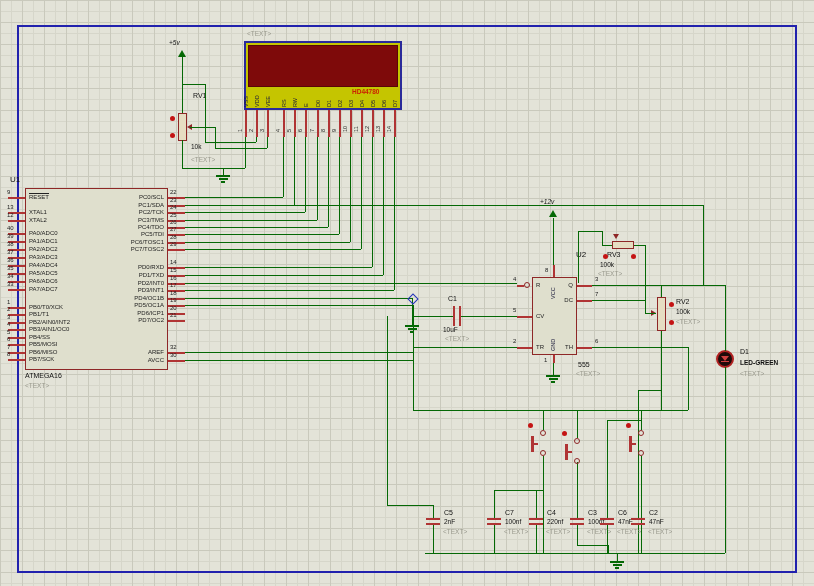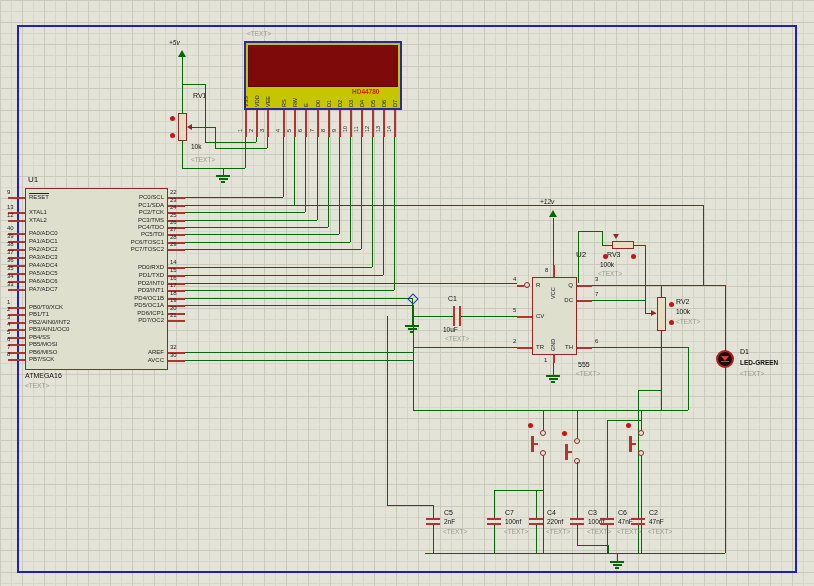--- a/index.html
+++ b/index.html
@@ -45,21 +45,21 @@
   <div style="position:absolute;left:248px;top:45px;width:150px;height:42px;background:#7e0a0a;border:1px solid #5a0606;box-sizing:border-box;"></div>
   <span style="position:absolute;left:352px;top:88px;font-size:6.5px;font-weight:bold;color:#cc2200;">HD44780</span>
   <div id="lcd-pins"></div>
 
   <div class="potbody" style="left:178px;top:113px;width:9px;height:28px;"></div>
   <div class="tri" style="left:187px;top:124px;border-top:3px solid transparent;border-bottom:3px solid transparent;border-right:5px solid #8e2727;"></div>
   <span class="lbl" style="left:193px;top:92px;">RV1</span>
   <span class="val" style="left:191px;top:143px;">10k</span>
   <span class="ph" style="left:191px;top:156px;">&lt;TEXT&gt;</span>
 
-  <span class="lbl" style="left:28px;top:176px;font-size:8px;">U1</span>
+  <span class="lbl" style="left:10px;top:176px;font-size:8px;">U1</span>
   <div class="body" style="left:25px;top:188px;width:143px;height:182px;"></div>
   <span class="lbl" style="left:25px;top:372px;">ATMEGA16</span>
   <span class="ph" style="left:25px;top:382px;">&lt;TEXT&gt;</span>
   <div id="mcu-pins"></div>
 
   <span class="lbl" style="left:576px;top:251px;font-size:8px;">U2</span>
   <div class="body" style="left:532px;top:277px;width:45px;height:78px;"></div>
   <span class="lbl" style="left:578px;top:361px;">555</span>
   <span class="ph" style="left:576px;top:370px;">&lt;TEXT&gt;</span>
   <div id="timer-pins"></div>

